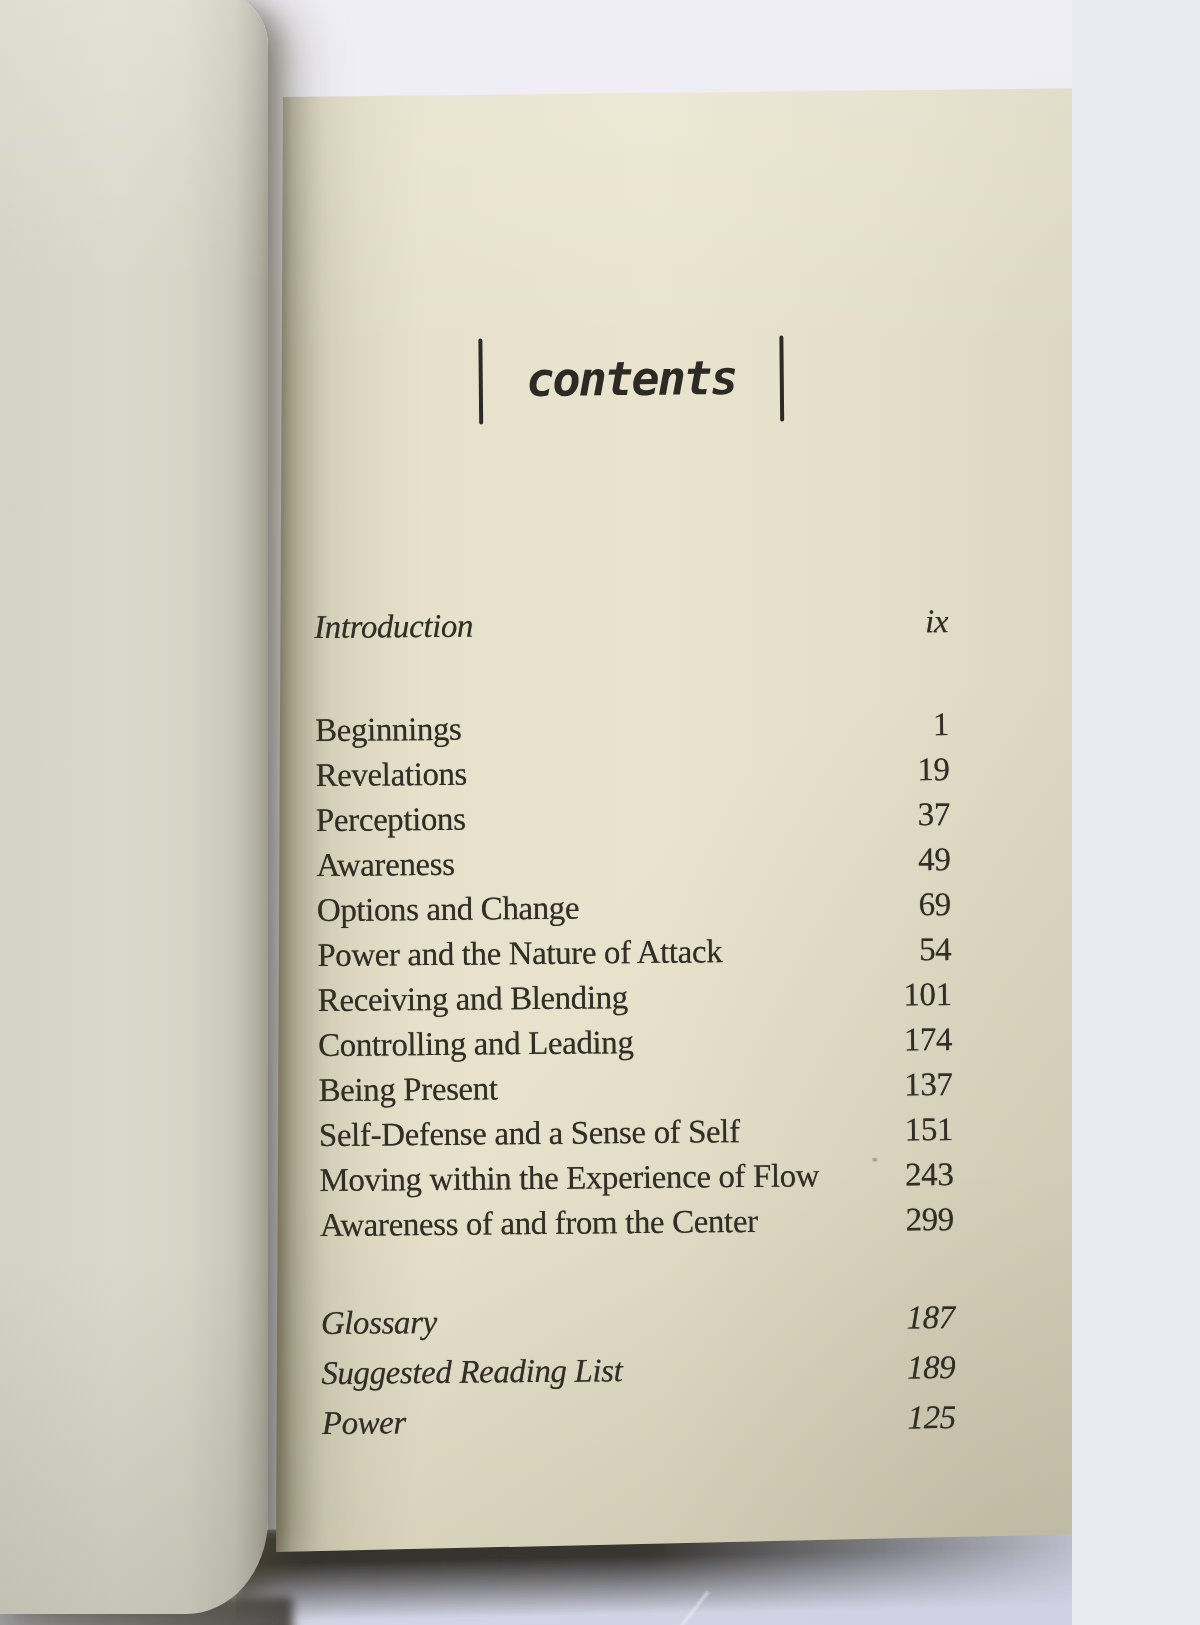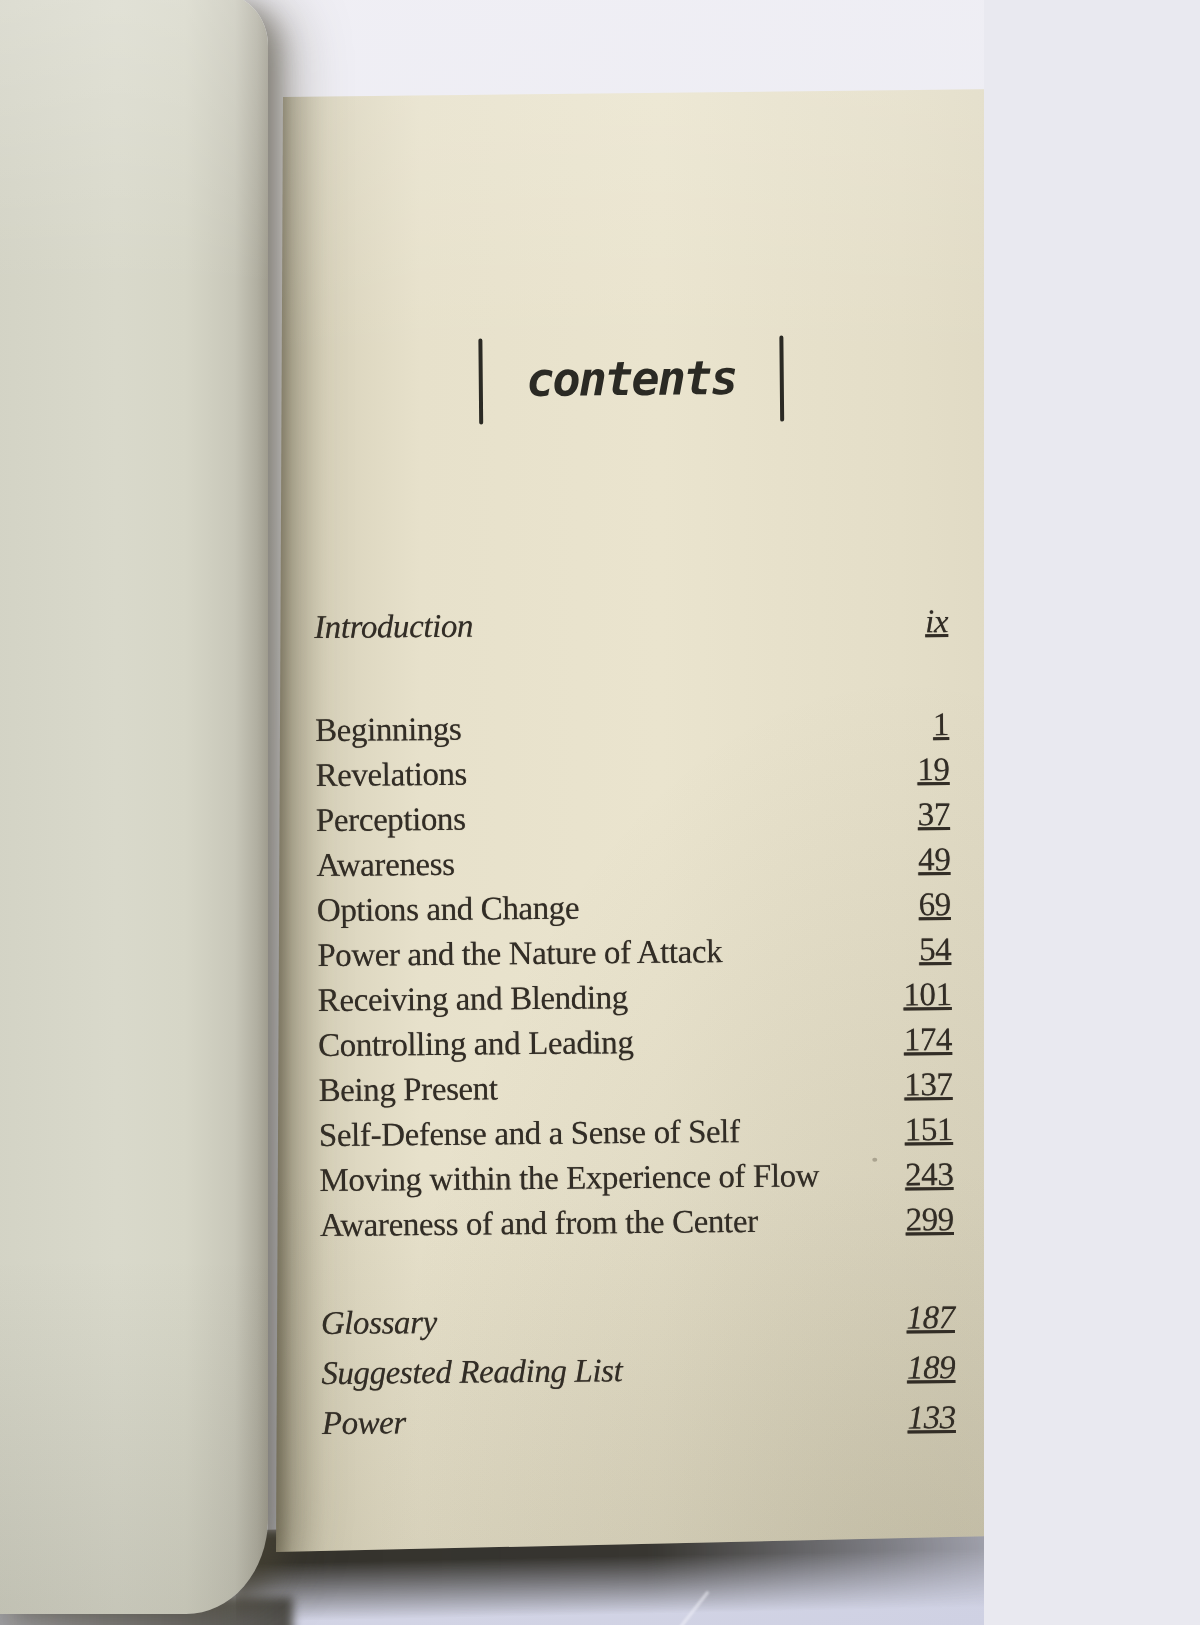--- a/index.html
+++ b/index.html
@@ -7,21 +7,21 @@
   body {
     width: 1200px; height: 1625px;
     overflow: hidden;
     font-family: "Liberation Serif", serif;
     background: #e9e9f0;
   }
 
   
   .photo {
     position: relative;
-    width: 984px; height: 1625px;
+    width: 1072px; height: 1625px;
     overflow: hidden;
     background: linear-gradient(168deg,
       var(--background-top, #f0eff5) 0%,
       #ebebf2 38%,
       #dddeec 68%,
       var(--background-bottom, #cfd1e3) 100%);
   }
 
   
   .table-shadow {
@@ -91,21 +91,21 @@
   
   .toc-row {
     position: absolute; left: 316px; width: 634px;
     display: flex; justify-content: space-between; align-items: baseline;
     font-size: 33px; line-height: 34px; letter-spacing: -0.4px;
     color: var(--ink, #322d26);
     text-shadow: 0 0 0.7px rgba(48,42,32,0.65);
   }
   .toc-row.italic { font-style: italic; }
   .toc-label { white-space: nowrap; }
-  .toc-page  { white-space: nowrap; text-decoration: underline; }
+  .toc-page  { white-space: nowrap; }
 
   
   .speck {
     position: absolute; left: 869px; top: 1160px;
     width: 5px; height: 4px; border-radius: 50%;
     background: rgba(95,88,72,0.38);
   }
   .scratch {
     position: absolute; left: 690px; top: 1586px;
     width: 3px; height: 54px;
@@ -205,21 +205,21 @@
       <div class="toc-row italic" style="top:1303px">
         <span class="toc-label">Glossary</span>
         <span class="toc-page">187</span>
       </div>
       <div class="toc-row italic" style="top:1353px">
         <span class="toc-label">Suggested Reading List</span>
         <span class="toc-page">189</span>
       </div>
       <div class="toc-row italic" style="top:1403px">
         <span class="toc-label">Power</span>
-        <span class="toc-page">133</span>
+        <span class="toc-page">125</span>
       </div>
 
       <span class="speck"></span>
     </div>
   </div>
 
   <span class="scratch"></span>
 
   <div class="left-page"></div>
 

